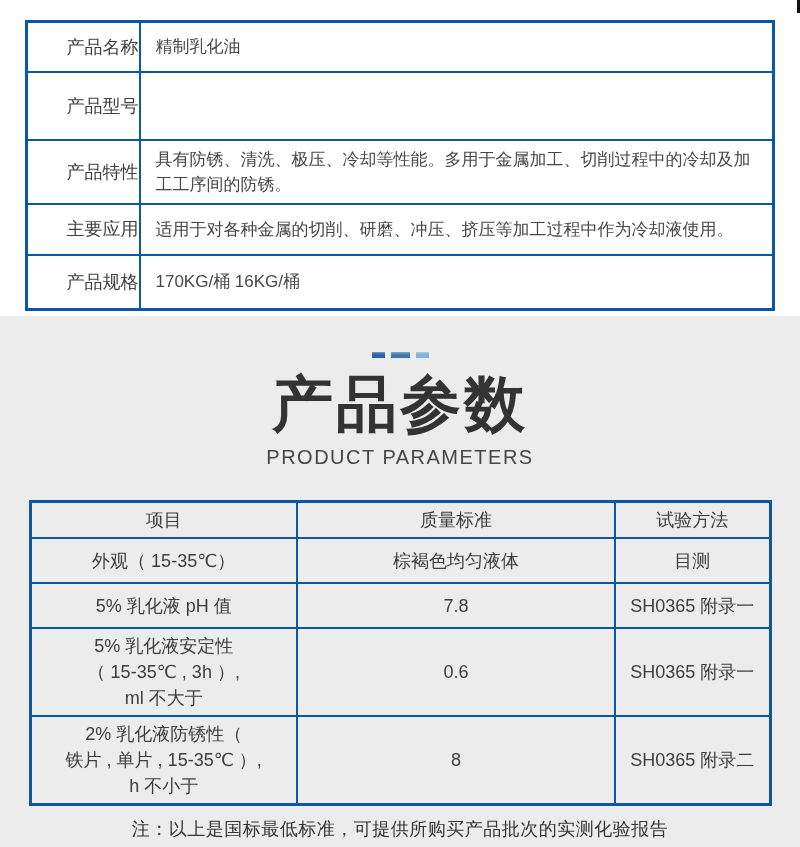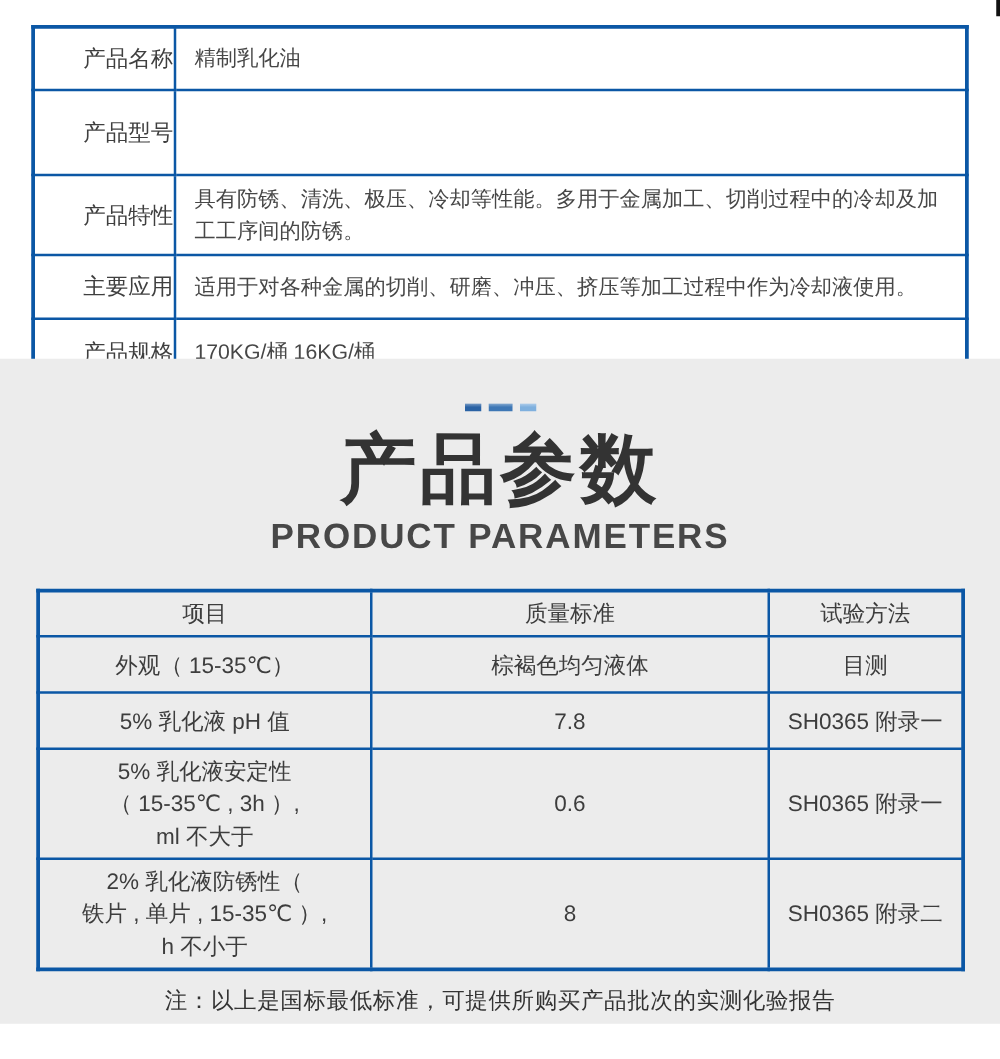--- a/index.html
+++ b/index.html
@@ -51,21 +51,21 @@
   }
   tr.r1 { height: 50px; }
   tr.r2 { height: 68px; }
   tr.r3 { height: 53px; }
   tr.r4 { height: 51px; }
   tr.r5 { height: 55px; }
 
   
   .param-section {
     position: absolute;
-    top: 287px;
+    top: 316px;
     left: 0;
     width: 800px;
     height: 532px;
     background: #ececec;
   }
 
   .dashes {
     margin-top: 36px;
     text-align: center;
     font-size: 0;
@@ -86,23 +86,23 @@
     text-align: center;
     font-size: 61px;
     line-height: 72px;
     font-weight: 900;
     color: #333333;
     letter-spacing: 3px;
   }
   .section-subtitle {
     margin-top: 4px;
     text-align: center;
-    font-size: 28px;
+    font-size: 20px;
     line-height: 27px;
-    font-weight: 700;
+    font-weight: 400;
     color: #474747;
     letter-spacing: 1.5px;
   }
 
   
   table.params {
     margin: 29px auto 0 auto;
     width: 740px;
     border-collapse: collapse;
     border: 3px solid #0b57a5;

